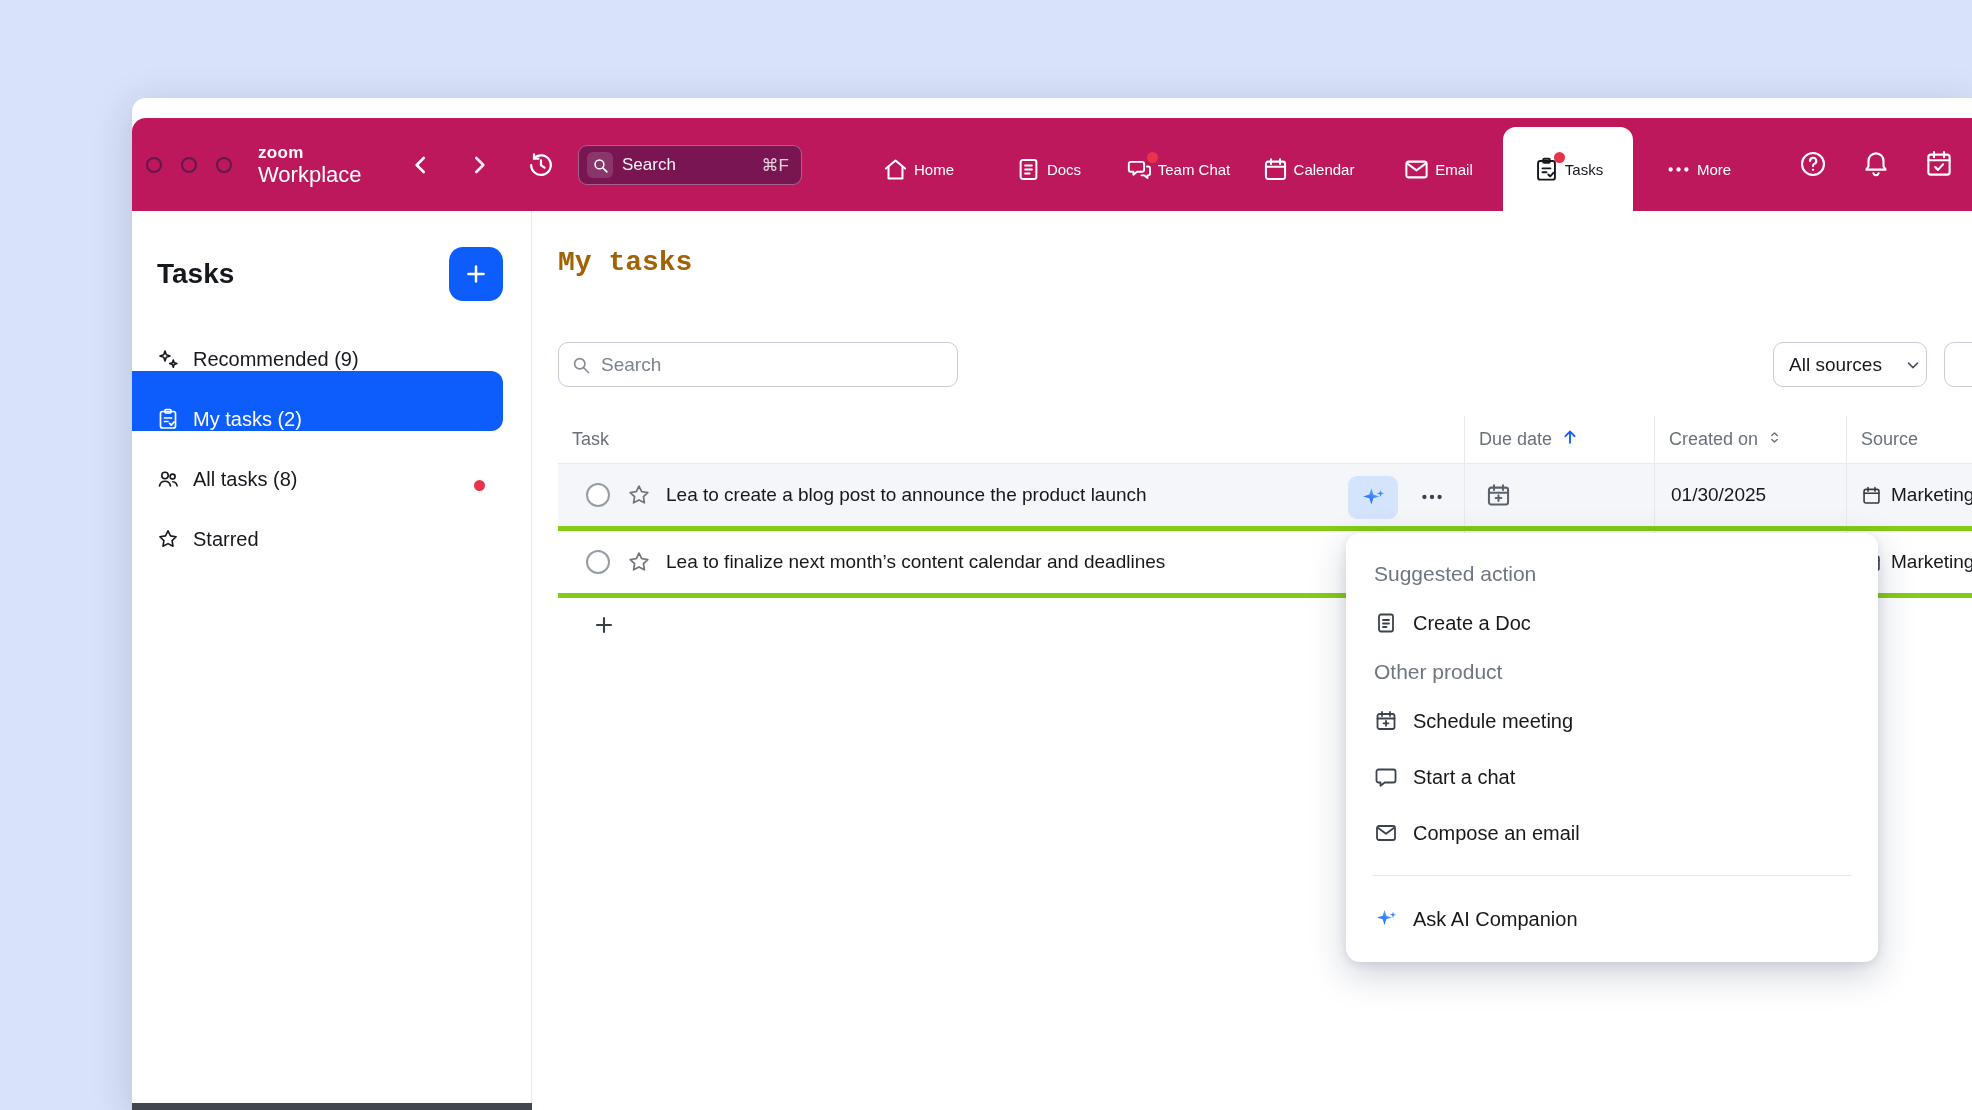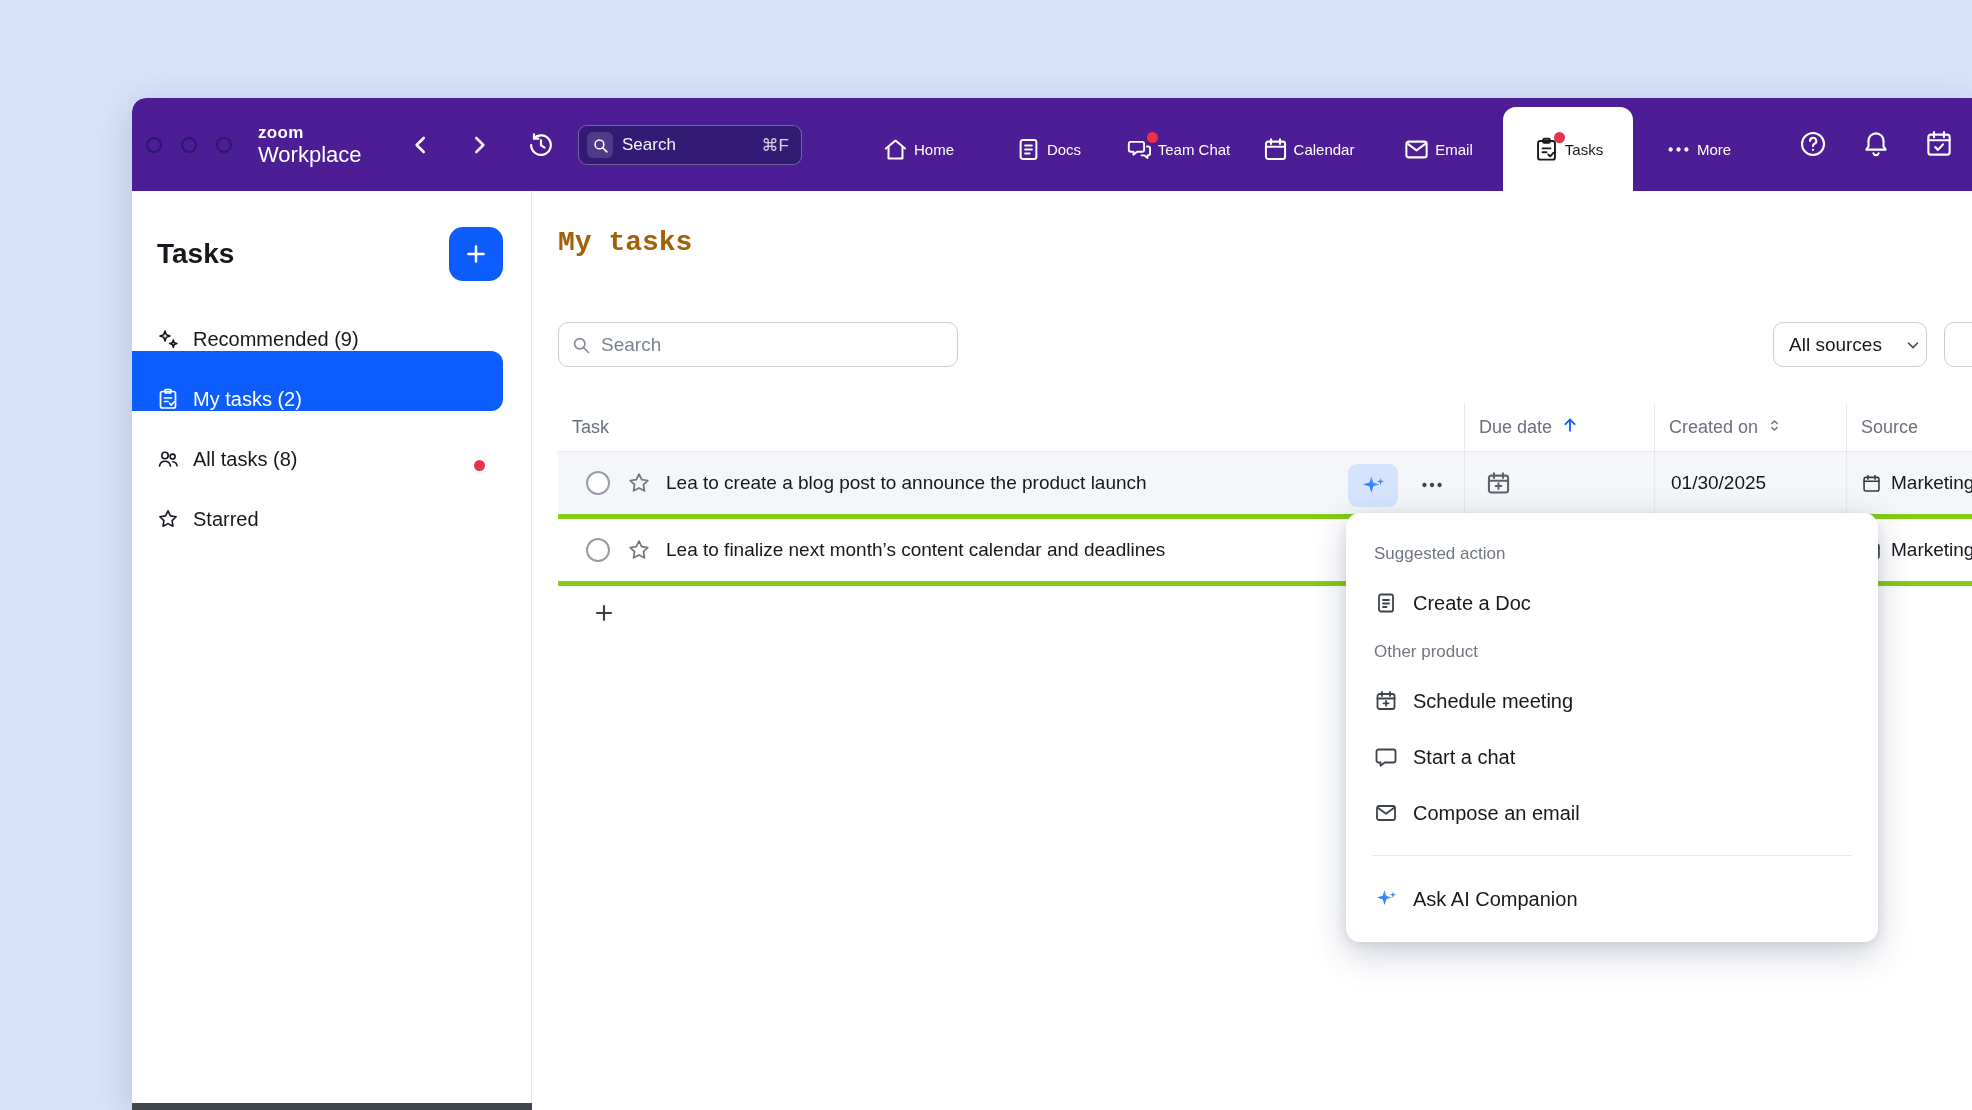--- a/index.html
+++ b/index.html
@@ -10,22 +10,23 @@
     color:#16181c;
     position:relative;
   }
   .window {
     position:absolute; left:132px; top:98px; right:0; bottom:0;
     background:#fff; border-top-left-radius:14px; overflow:hidden;
     box-shadow:0 8px 40px rgba(30,50,100,0.18);
   }
   
   .topbar {
-    position:relative; height:93px; background:#4c1d95;
+    position:relative; height:93px; background:#be185d;
     border-top-left-radius:14px;
+    margin-top:20px;
   }
   .win-controls { position:absolute; left:14px; top:0; height:100%; display:flex; align-items:center; gap:19px; }
   .wc-dot { width:16px; height:16px; border-radius:50%; border:2px solid rgba(8,22,62,0.5); cursor:pointer; }
   .logo { position:absolute; left:126px; top:50%; transform:translateY(-50%); color:#fff; line-height:1; }
   .logo-zoom { display:block; font-size:17px; font-weight:700; letter-spacing:.3px; }
   .logo-suite { display:block; font-size:22px; font-weight:400; margin-top:3px; }
   .tb-btn { position:absolute; top:50%; transform:translateY(-50%); background:none; border:none; color:#fff; cursor:pointer; width:34px; height:34px; display:flex; align-items:center; justify-content:center; }
   .tb-btn svg { width:26px; height:26px; }
   .tb-back { left:272px; }
   .tb-fwd  { left:330px; opacity:.9; }
@@ -93,21 +94,21 @@
     border:1.5px solid #c8cdd5; border-radius:10px; background:#fff; cursor:pointer;
     display:flex; align-items:center; justify-content:space-between; padding:0 4px 0 15px;
     font-size:19px; color:#15181d; font-family:inherit;
   }
   .sources-btn svg { width:18px; height:18px; color:#4a5059; }
   .edge-sliver {
     position:absolute; right:-62px; top:131px; width:90px; height:45px;
     border:1.5px solid #c8cdd5; border-radius:10px; background:#fff; cursor:pointer;
   }
   
-  .table { position:absolute; left:26px; right:0; top:213px; }
+  .table { position:absolute; left:26px; right:0; top:205px; }
   .thead { display:flex; height:48px; border-bottom:1px solid #e7e9ed; }
   .th { display:flex; align-items:center; font-size:18px; color:#6a717c; padding-left:14px; gap:8px; }
   .th-task { flex:1; min-width:0; }
   .col-due { width:190px; border-left:1px solid #e7e9ed; flex:none; }
   .col-created { width:192px; border-left:1px solid #e7e9ed; flex:none; }
   .col-source { width:126px; border-left:1px solid #e7e9ed; flex:none; overflow:hidden; }
   .sort-up svg { width:20px; height:20px; color:#0d5dfc; }
   .sort-both svg { width:17px; height:17px; color:#6a717c; }
   .trow { display:flex; height:67px; border-bottom:5px solid #84cc16; }
   .trow.hovered { background:#f4f6f9; }
@@ -134,21 +135,21 @@
   .add-row { height:56px; display:flex; align-items:center; }
   .add-task-inline { background:none; border:none; cursor:pointer; color:#383e45; margin-left:33px; width:26px; height:26px; padding:0; }
   .add-task-inline svg { width:24px; height:24px; }
 
   
   .popup {
     position:absolute; left:814px; top:322px; width:532px; z-index:40;
     background:#fff; border-radius:14px; padding:20px 0 14px;
     box-shadow:0 12px 36px rgba(25,39,80,0.22), 0 2px 10px rgba(25,39,80,0.10);
   }
-  .pp-label { height:42px; display:flex; align-items:center; padding:0 28px; font-size:17px; color:#70767f; }
+  .pp-label { height:42px; display:flex; align-items:center; padding:0 28px; font-size:21px; color:#70767f; }
   .pp-item {
     width:100%; height:56px; display:flex; align-items:center; gap:15px; padding:0 28px;
     background:none; border:none; cursor:pointer; font-size:20px; color:#17191c;
     font-family:inherit; text-align:left;
   }
   .pp-item .pp-ic { width:24px; height:24px; color:#3c434c; flex:none; }
   .pp-item .pp-ic svg { width:24px; height:24px; display:block; }
   .pp-divider { border-top:1px solid #e6e8ec; margin:14px 26px; }
   .pp-footer { height:58px; }
 

